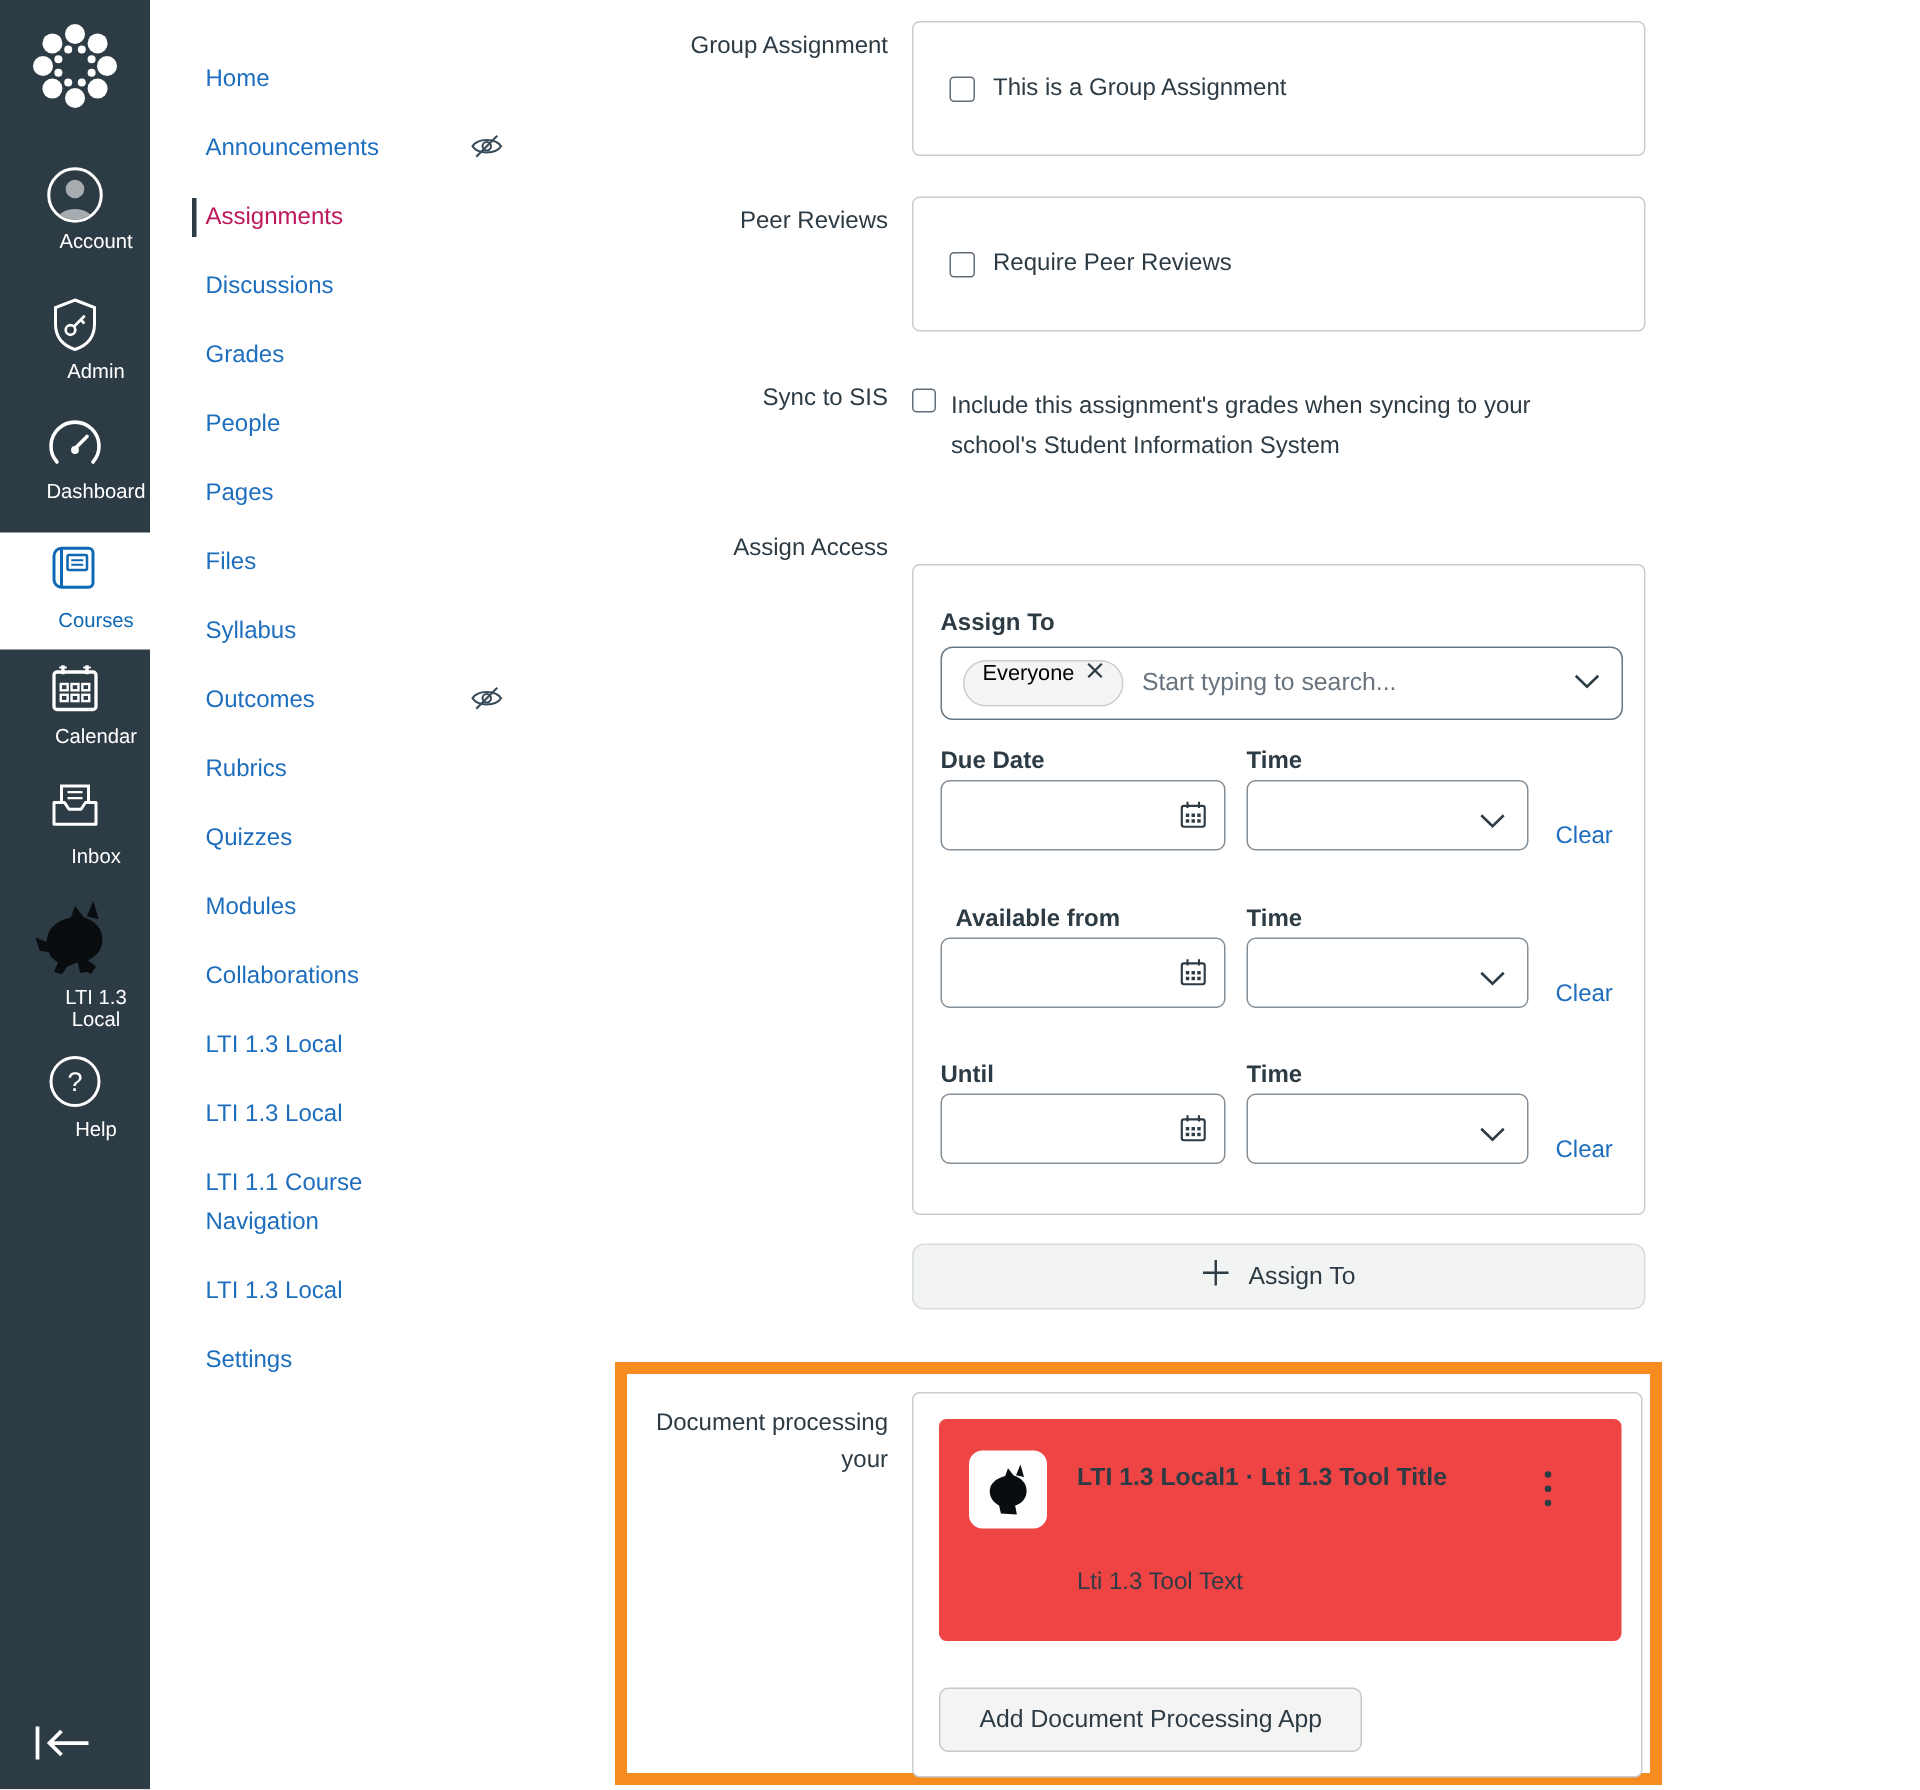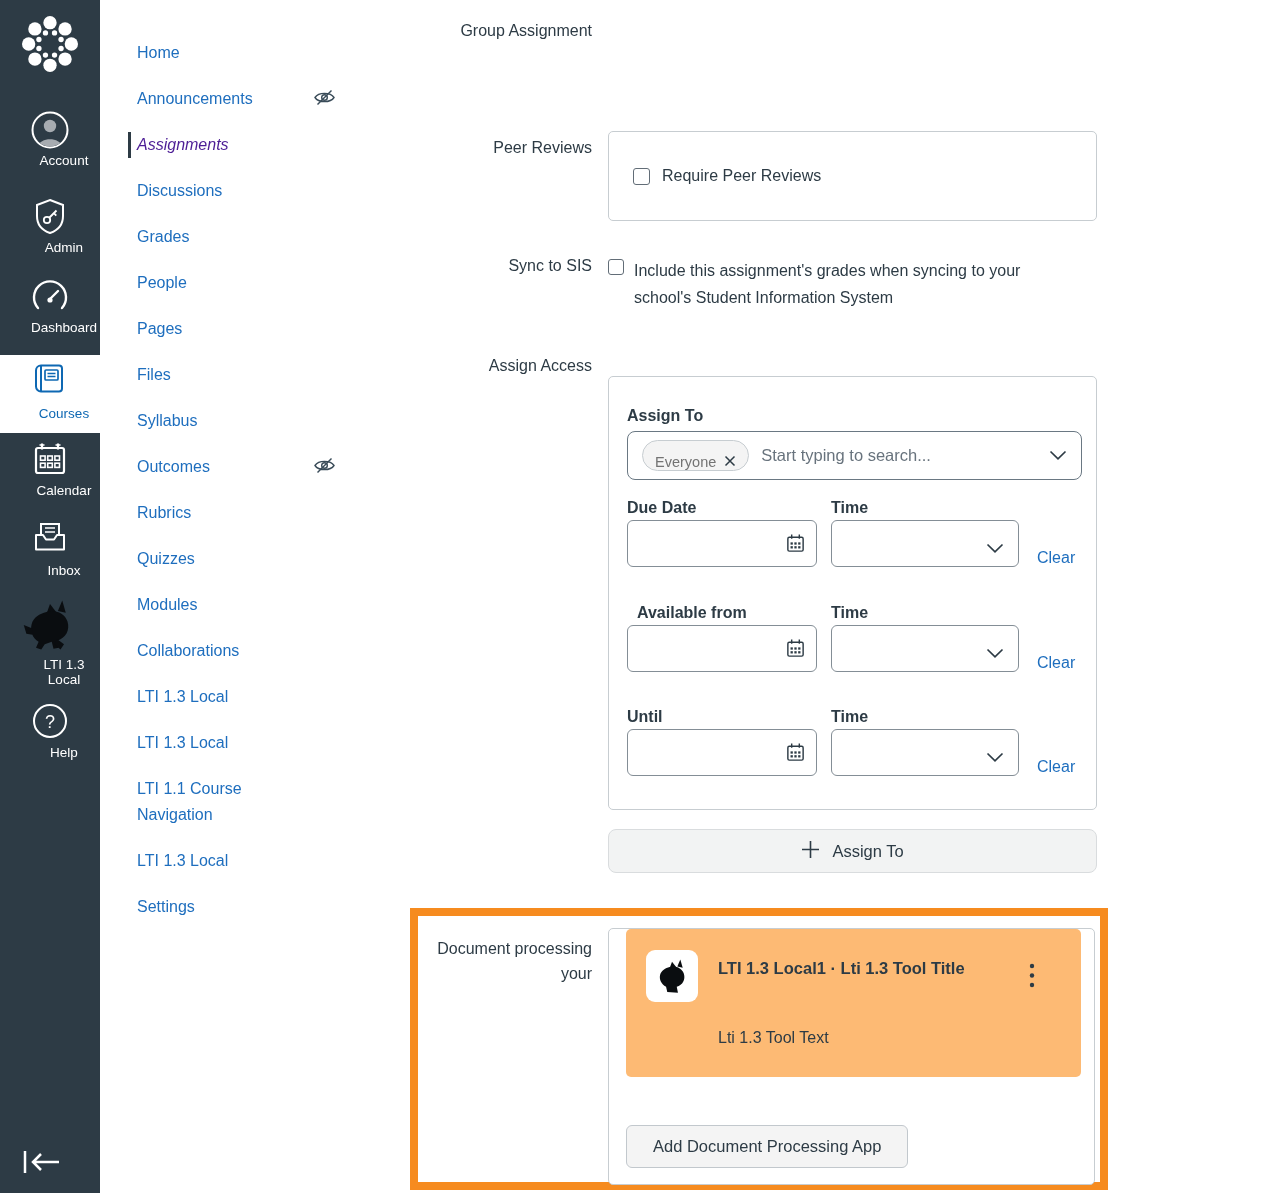--- a/index.html
+++ b/index.html
@@ -13,42 +13,42 @@
   .sb-item { position:absolute; left:0; width:100px; text-align:center; color:#fff; cursor:pointer; }
   .sb-item .sb-icon { display:block; height:40px; line-height:40px; }
   .sb-item .sb-label { display:block; font-size:13.5px; margin-top:3px;padding-left:28px; }
   .sb-item.active { background:#fff; color:#0E68B3; padding-top:8px; }
   .sb-collapse { position:absolute; left:20px; top:1146px; background:none; border:none; cursor:pointer; }
 
   
   .course-nav { position:absolute; left:137px; top:40px; width:250px; }
   .cn-row { position:relative; margin-bottom:20px; }
   .cn-link { display:inline-block; font-size:16px; line-height:26px; color:#1E6EBE; text-decoration:none; cursor:pointer; }
-  .cn-row.active .cn-link { color:#4c1d95;font-style:italic; }
+  .cn-row.active .cn-link { color:#be185d; }
   .cn-row.active { border-left:3px solid #2D3B45; margin-left:-9px; padding-left:6px; }
   .cn-eye { position:absolute; left:176px; top:3px; }
 
   
   .flabel { position:absolute; right:688px; width:210px; text-align:right; font-size:16px; color:#2D3B45; }
   .panel { position:absolute; left:608px; width:489px; background:#fff;
            border:1px solid #C7CDD1; border-radius:5px; }
   .cb { display:inline-block; width:17px; height:17px; border:1px solid #626D77; border-radius:3px;
         background:#fff; flex:none; cursor:pointer; }
   .cbrow { display:flex; align-items:center; gap:12px; font-size:16px; }
   .panel .cbrow { position:absolute; left:24px; top:50%; transform:translateY(-50%); }
 
   .syncrow { position:absolute; left:608px; top:257px; display:flex; gap:10px; width:450px; }
   .syncrow .cb { margin-top:2px; }
   .synctext { font-size:16px; line-height:27px; width:412px; }
 
   .aa-heading { position:absolute; left:18px; top:30px; font-size:16px; font-weight:bold; }
   .combo { position:absolute; left:18px; top:54px; width:455px; height:49px; border:1px solid #6A7883;
            border-radius:8px; display:flex; align-items:center; padding:0 14px; gap:12px; background:#fff; cursor:text; }
-  .pill { display:flex; align-items:flex-end; gap:8px; height:31px; padding:0 12px; background:#F4F4F4;
-          border:1px solid #C7CDD1; border-radius:16px; font-size:14.5px; color:#737373; }
+  .pill { display:flex; align-items:flex-start; gap:8px; height:31px; padding:0 12px; background:#F4F4F4;
+          border:1px solid #C7CDD1; border-radius:16px; font-size:14.5px; color:#000000; }
   .combo-input { flex:1; border:none; outline:none; font-size:16.5px; color:#0f766e; background:transparent;
                  font-family:"Liberation Sans", sans-serif; }
   .combo-input::placeholder { color:#68737D; }
 
   .dt-label { position:absolute; font-size:16px; font-weight:bold; }
   .dt-input { position:absolute; width:190px; height:47px; border:1px solid #848E96; border-radius:6px; background:#fff; }
   .dt-input input { position:absolute; left:10px; top:0; width:140px; height:45px; border:none; outline:none;
                     font-size:16px; font-family:"Liberation Sans", sans-serif; background:transparent; }
   .dt-cal { position:absolute; right:10px; top:12px; }
   .tm-input { position:absolute; width:188px; height:47px; border:1px solid #848E96; border-radius:6px; background:#fff; cursor:pointer; }
@@ -58,21 +58,21 @@
   .assign-btn { position:absolute; left:608px; top:829px; width:489px; height:44px; background:#F2F3F3;
                 border:1px solid #D9DCDE; border-radius:8px; display:flex; align-items:center; justify-content:center;
                 gap:12px; font-size:16.5px; color:#2D3B45; cursor:pointer; font-family:"Liberation Sans", sans-serif; }
 
   
   .docbox { position:absolute; left:410px; top:908px; width:698px; height:282px;
             border:8px solid #F68B1F; background:#fff; }
   .doc-label { position:absolute; right:508px; top:20px; width:170px; text-align:right; font-size:16px; line-height:25px; }
   .doc-card { position:absolute; left:190px; top:12px; width:487px; height:257px;
               border:1px solid #C7CDD1; border-radius:5px; background:#fff; }
-  .app-card { position:absolute; left:17px; top:0; width:455px; height:148px; background:#fdba74; border-radius:5px;text-decoration:underline; }
+  .app-card { position:absolute; left:17px; top:17px; width:455px; height:148px; background:#ef4444; border-radius:5px;text-decoration:underline; }
   .app-tile { position:absolute; left:20px; top:21px; width:52px; height:52px; background:#fff; border-radius:9px;
               display:flex; align-items:center; justify-content:center; }
   .app-title { position:absolute; left:92px; top:24px; width:258px; font-size:16.5px; font-weight:bold; line-height:30px; }
   .app-desc { position:absolute; left:92px; top:100px; font-size:16px; }
   .kebab { position:absolute; right:42px; top:30px; background:none; border:none; cursor:pointer; padding:4px; }
   .add-app-btn { position:absolute; left:17px; top:196px; height:43px; padding:0 26px; background:#F4F4F4;
                  border:1px solid #C2C8CD; border-radius:6px; font-size:16.5px; color:#2D3B45; cursor:pointer;
                  font-family:"Liberation Sans", sans-serif; }
 </style>
 </head>
@@ -254,20 +254,26 @@
     <div class="cn-row"><a class="cn-link">Modules</a></div>
     <div class="cn-row"><a class="cn-link">Collaborations</a></div>
     <div class="cn-row"><a class="cn-link">LTI 1.3 Local</a></div>
     <div class="cn-row"><a class="cn-link">LTI 1.3 Local</a></div>
     <div class="cn-row" style="width:140px;"><a class="cn-link">LTI 1.1 Course Navigation</a></div>
     <div class="cn-row"><a class="cn-link">LTI 1.3 Local</a></div>
     <div class="cn-row"><a class="cn-link">Settings</a></div>
   </nav>
 
   <div class="flabel" style="top:22px;">Group Assignment</div>
+  <div class="panel" style="top:14px; height:90px;">
+    <div class="cbrow">
+      <span class="cb"></span>
+      <span>This is a Group Assignment</span>
+    </div>
+  </div>
 
   <div class="flabel" style="top:139px;">Peer Reviews</div>
   <div class="panel" style="top:131px; height:90px;">
     <div class="cbrow">
       <span class="cb"></span>
       <span>Require Peer Reviews</span>
     </div>
   </div>
 
   <div class="flabel" style="top:257px;">Sync to SIS</div>

